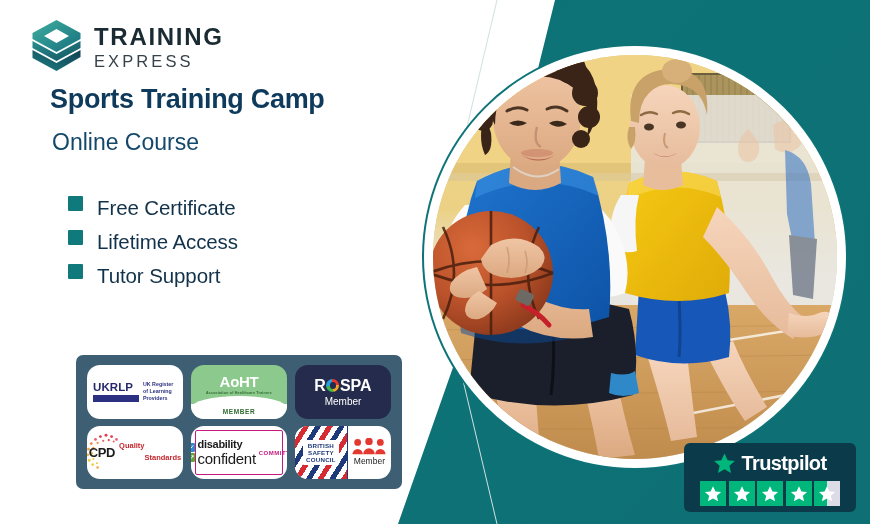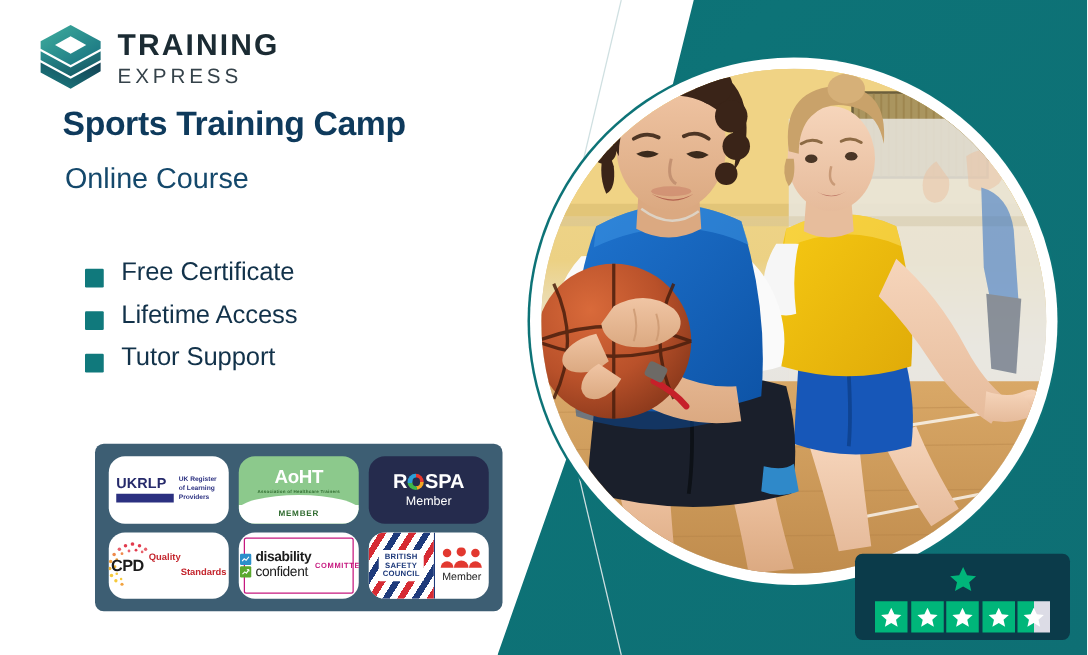--- a/index.html
+++ b/index.html
@@ -57,21 +57,21 @@
   }
   .course-sub {
     position: absolute; left: 52px; top: 129px;
     font-size: 23px; font-weight: 400;
     color: #14486b;
     white-space: nowrap;
   }
 
   .features { position: absolute; left: 68px; top: 196px; }
   .feature {
-    display: flex; align-items: flex-end; gap: 14px;
+    display: flex; align-items: flex-start; gap: 14px;
     height: 34px;
   }
   .feature .sq {
     width: 15px; height: 15px; background: #10797c; flex: 0 0 auto;
     border-radius: 1px;
   }
   .feature .txt {
     font-size: 20.5px; font-weight: 500; color: #12324a;
     white-space: nowrap; letter-spacing: -0.1px;
   }
@@ -145,21 +145,21 @@
     display: flex; flex-direction: row; align-items: center; justify-content: center; padding: 2px 3px; }
   .dc-main { display: flex; align-items: center; gap: 3px; }
   .dc-grid { display: grid; grid-template-columns: repeat(2, 9px); grid-template-rows: repeat(2, 9px); gap: 1.2px; }
   .dc-cell { border-radius: 1px; display:flex; align-items:center; justify-content:center; }
   .dc-c1 { background: #c6187f; }
   .dc-c2 { background: #2b8fcb; }
   .dc-c3 { background: #7b3fa0; }
   .dc-c4 { background: #5aa82e; }
   .dc-words { display: flex; flex-direction: column; line-height: 1.0; }
   .dc-w1 { font-size: 11px; font-weight: 700; color: #1b1b1b; letter-spacing: -0.3px; }
-  .dc-w2 { font-size: 11px; font-weight: 400; color: #1b1b1b; letter-spacing: -0.3px; margin-top: 1px; }
+  .dc-w2 { font-size: 15px; font-weight: 400; color: #1b1b1b; letter-spacing: -0.3px; margin-top: 1px; }
   .dc-committed { display: flex; align-items: center; gap: 3px; margin-top: 2px; width: 100%; justify-content: center; }
   .dc-committed .rule { height: 1px; background: #c6187f; flex: 1; max-width: 14px; }
   .dc-committed .t { font-size: 6px; font-weight: 700; color: #c6187f; letter-spacing: 0.5px; }
 
   
   .bd-bsc { padding: 0; }
   .bsc-wrap { display: flex; width: 100%; height: 100%; align-items: stretch; }
   .bsc-left { flex: 0 0 54%; position: relative; display: flex; align-items: center; justify-content: center;
     overflow: hidden; background:
       repeating-linear-gradient(-58deg, #d62b33 0 5px, #ffffff 5px 10px, #1e3a7b 10px 15px, #ffffff 15px 20px); }
@@ -592,20 +592,21 @@
         </div>
       </div>
     </div>
   </div>
 
   <div class="trustpilot">
     <div class="tp-head">
       <svg class="tp-star-big" viewBox="0 0 24 24">
         <polygon points="12,1.6 15.3,8.6 22.8,9.3 17.1,14.3 18.8,21.8 12,17.9 5.2,21.8 6.9,14.3 1.2,9.3 8.7,8.6" fill="#00b67a"></polygon>
       </svg>
+      <span class="tp-word">Trustpilot</span>
     </div>
     <div class="tp-stars">
       <span class="tp-star-cell">
         <svg viewBox="0 0 24 24">
             <polygon points="12,1.6 15.3,8.6 22.8,9.3 17.1,14.3 18.8,21.8 12,17.9 5.2,21.8 6.9,14.3 1.2,9.3 8.7,8.6" fill="#ffffff"></polygon>
           </svg>
       </span>
       <span class="tp-star-cell">
         <svg viewBox="0 0 24 24">
             <polygon points="12,1.6 15.3,8.6 22.8,9.3 17.1,14.3 18.8,21.8 12,17.9 5.2,21.8 6.9,14.3 1.2,9.3 8.7,8.6" fill="#ffffff"></polygon>

